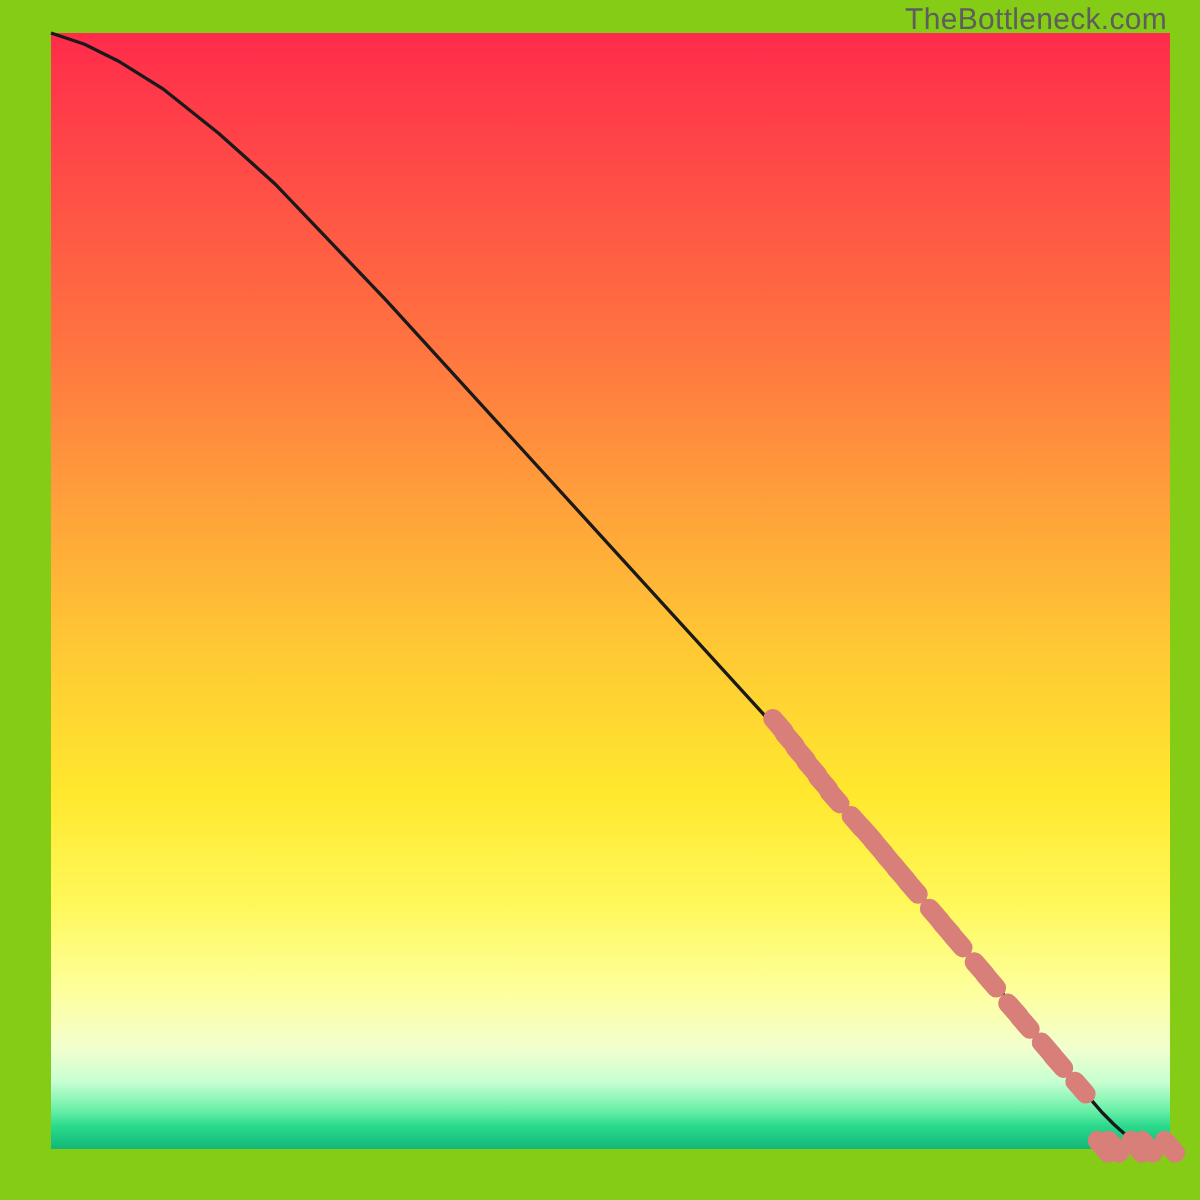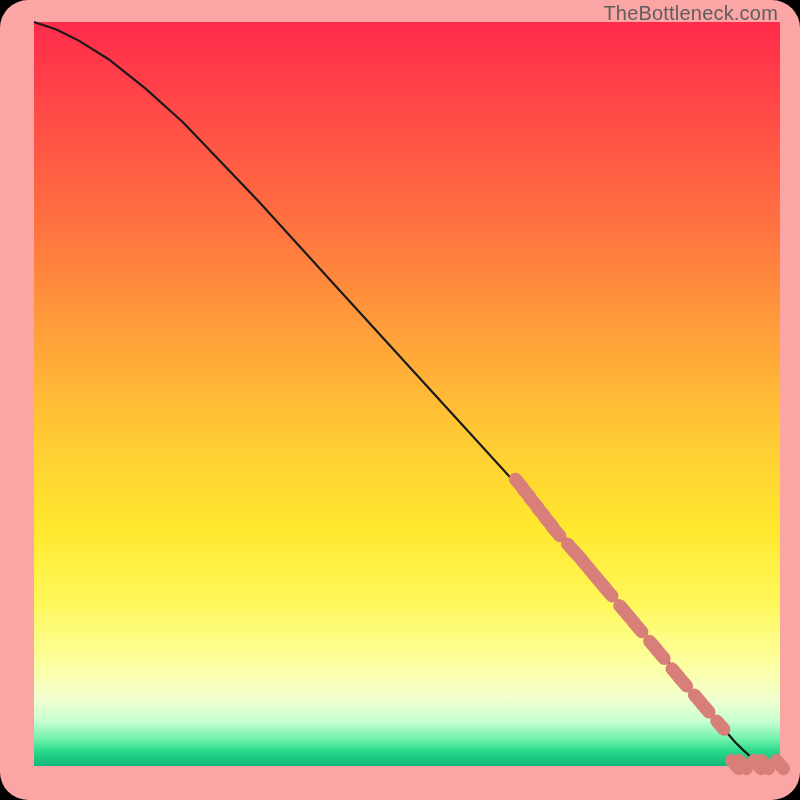--- a/index.html
+++ b/index.html
@@ -8,22 +8,21 @@
     width: 800px;
     height: 800px;
     background: #000;
     overflow: hidden;
     font-family: Arial, Helvetica, sans-serif;
   }
   .frame {
     position: relative;
     width: 800px;
     height: 800px;
-    background: #fca5a5;
-    border-radius: 28px;
+    background: #84cc16;
   }
   .plot {
     position: absolute;
     left: 34px;
     top: 22px;
     width: 746px;
     height: 744px;
     
     background: linear-gradient(
       to bottom,

